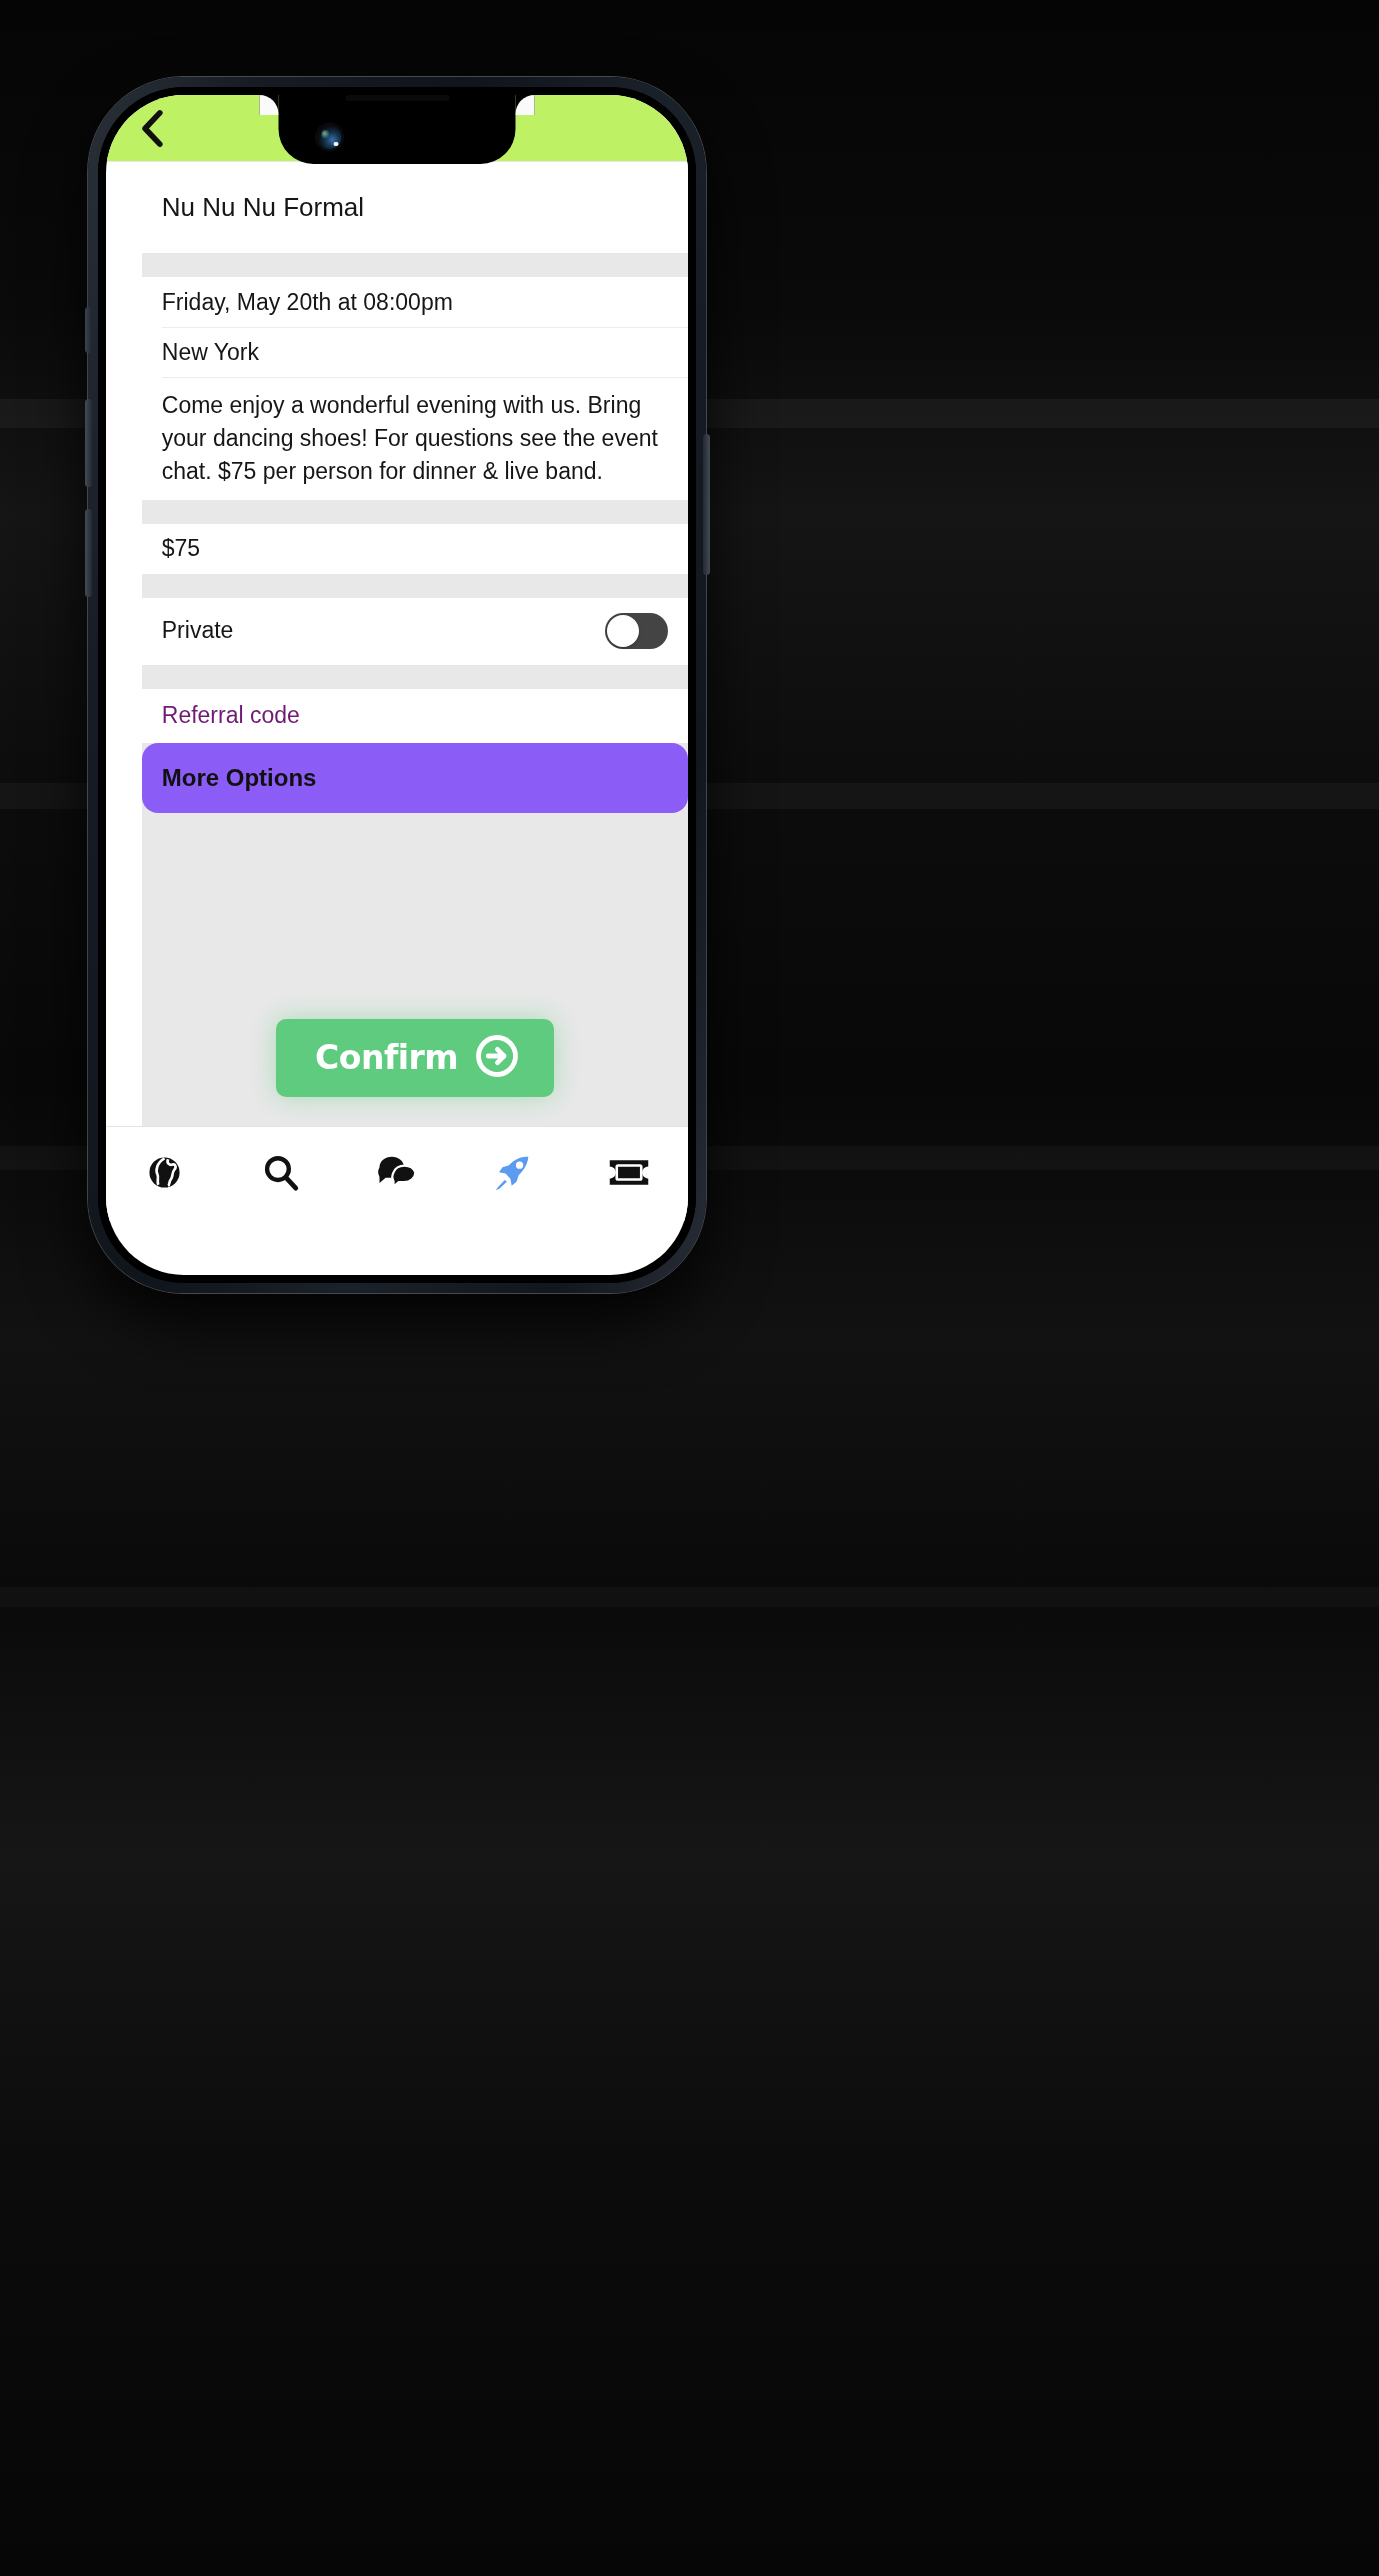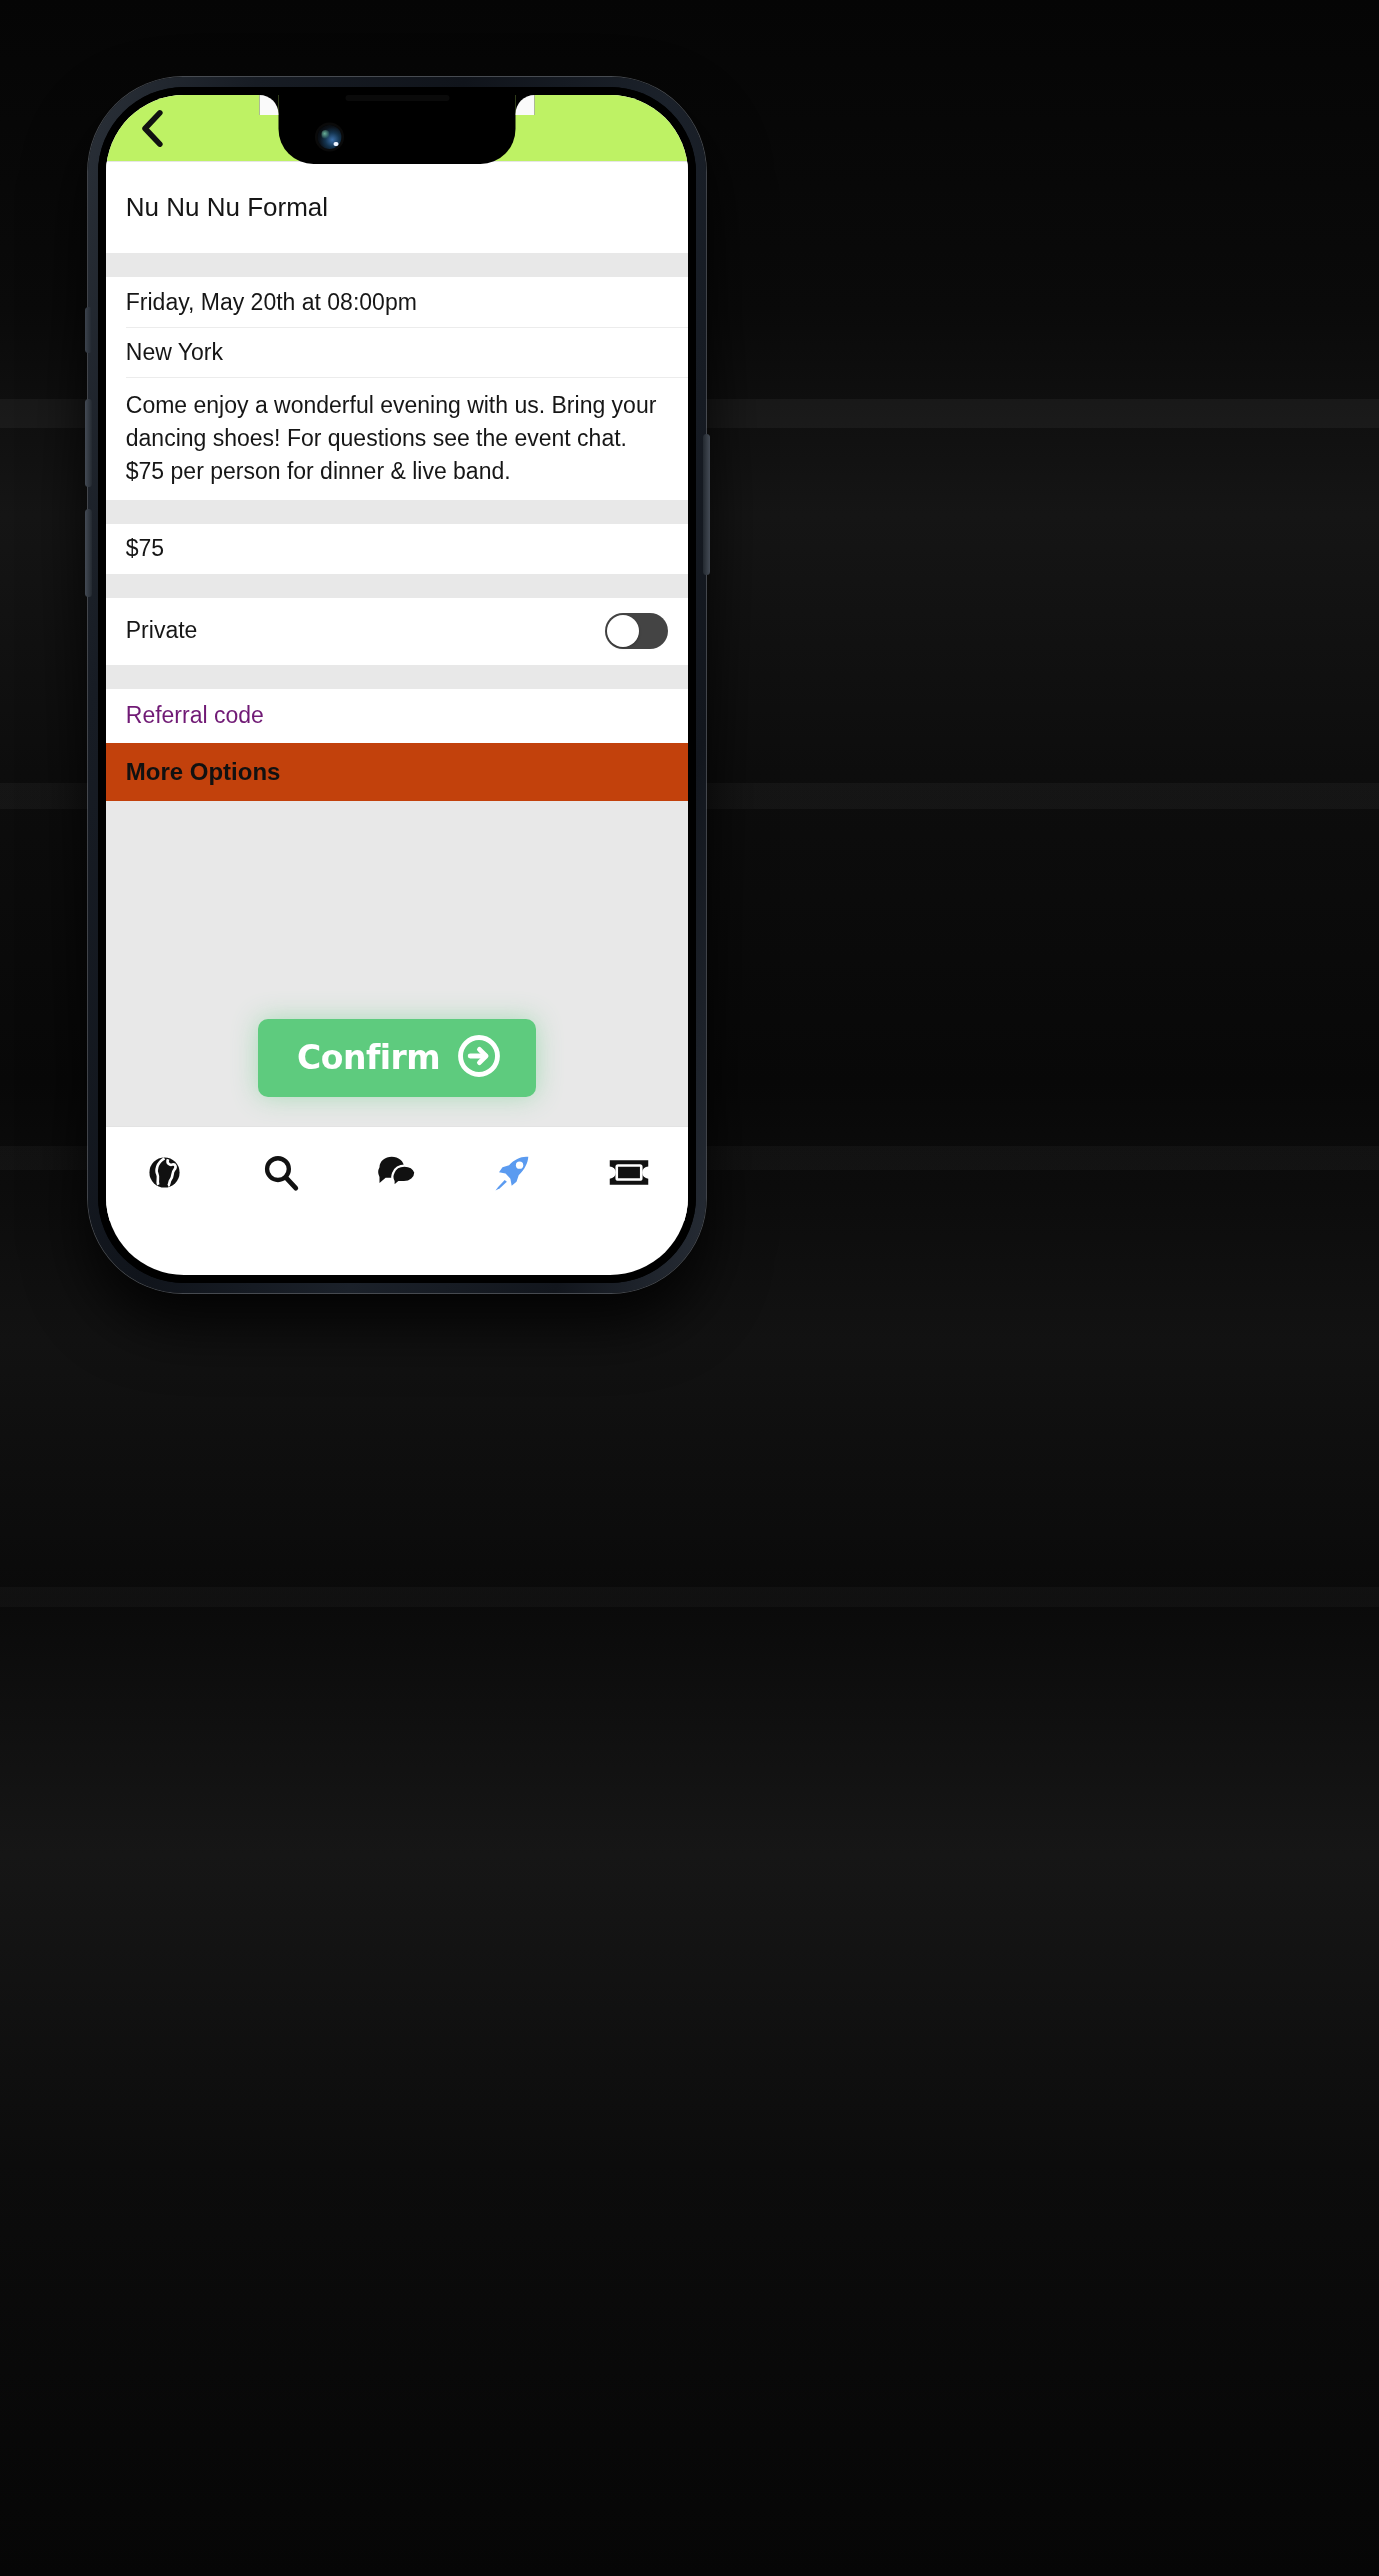--- a/index.html
+++ b/index.html
@@ -130,41 +130,41 @@
     width:100%; text-align:center; font-size:31px; font-weight:900;
     color:#111; letter-spacing:-1px;
     font-family:"DejaVu Sans", sans-serif;
     transform:scaleX(.9);
   }
 
   
   .content{
     background:#e8e8e8;
     height:964px;
-    display:flex; flex-direction:column;
+    display:flex; flex-direction:column;margin-left:36px;
   }
   .sec{ background:#ffffff; }
   .gap{ background:#e8e8e8; }
   .row{
     padding:0 19.3px; min-height:47px;
     display:flex; align-items:center; justify-content:space-between;
     position:relative;
   }
   .row + .row::before{
     content:""; position:absolute; left:19.3px; right:0; top:0; height:0.9px; background:#ececec;
   }
   .row-text{ font-size:23px; color:#161616; line-height:1.38; }
   .placeholder{ color:#701a75; }
   .title-row{ min-height:91px; align-items:center; }
   .title-row .row-text{ font-size:26px; }
   .desc-row{ padding-top:12px; padding-bottom:12.3px; display:block; }
   .desc-row .row-text{ font-size:23px; line-height:1.42; }
   .section-head{
-    background:#c2410c; padding:0 19.3px; height:58px;
-    display:flex; align-items:center;
+    background:#8b5cf6; padding:0 19.3px; height:70px;
+    display:flex; align-items:center;border-radius:16px;
   }
   .section-head .row-text{ font-size:24px; font-weight:800; color:#111; }
 
   
   .toggle{
     width:63px; height:36px; border-radius:18.5px; background:#444444;
     position:relative; flex:none; cursor:pointer;
   }
   .toggle .knob{
     position:absolute; top:2.2px; width:32px; height:32px; border-radius:50%;

